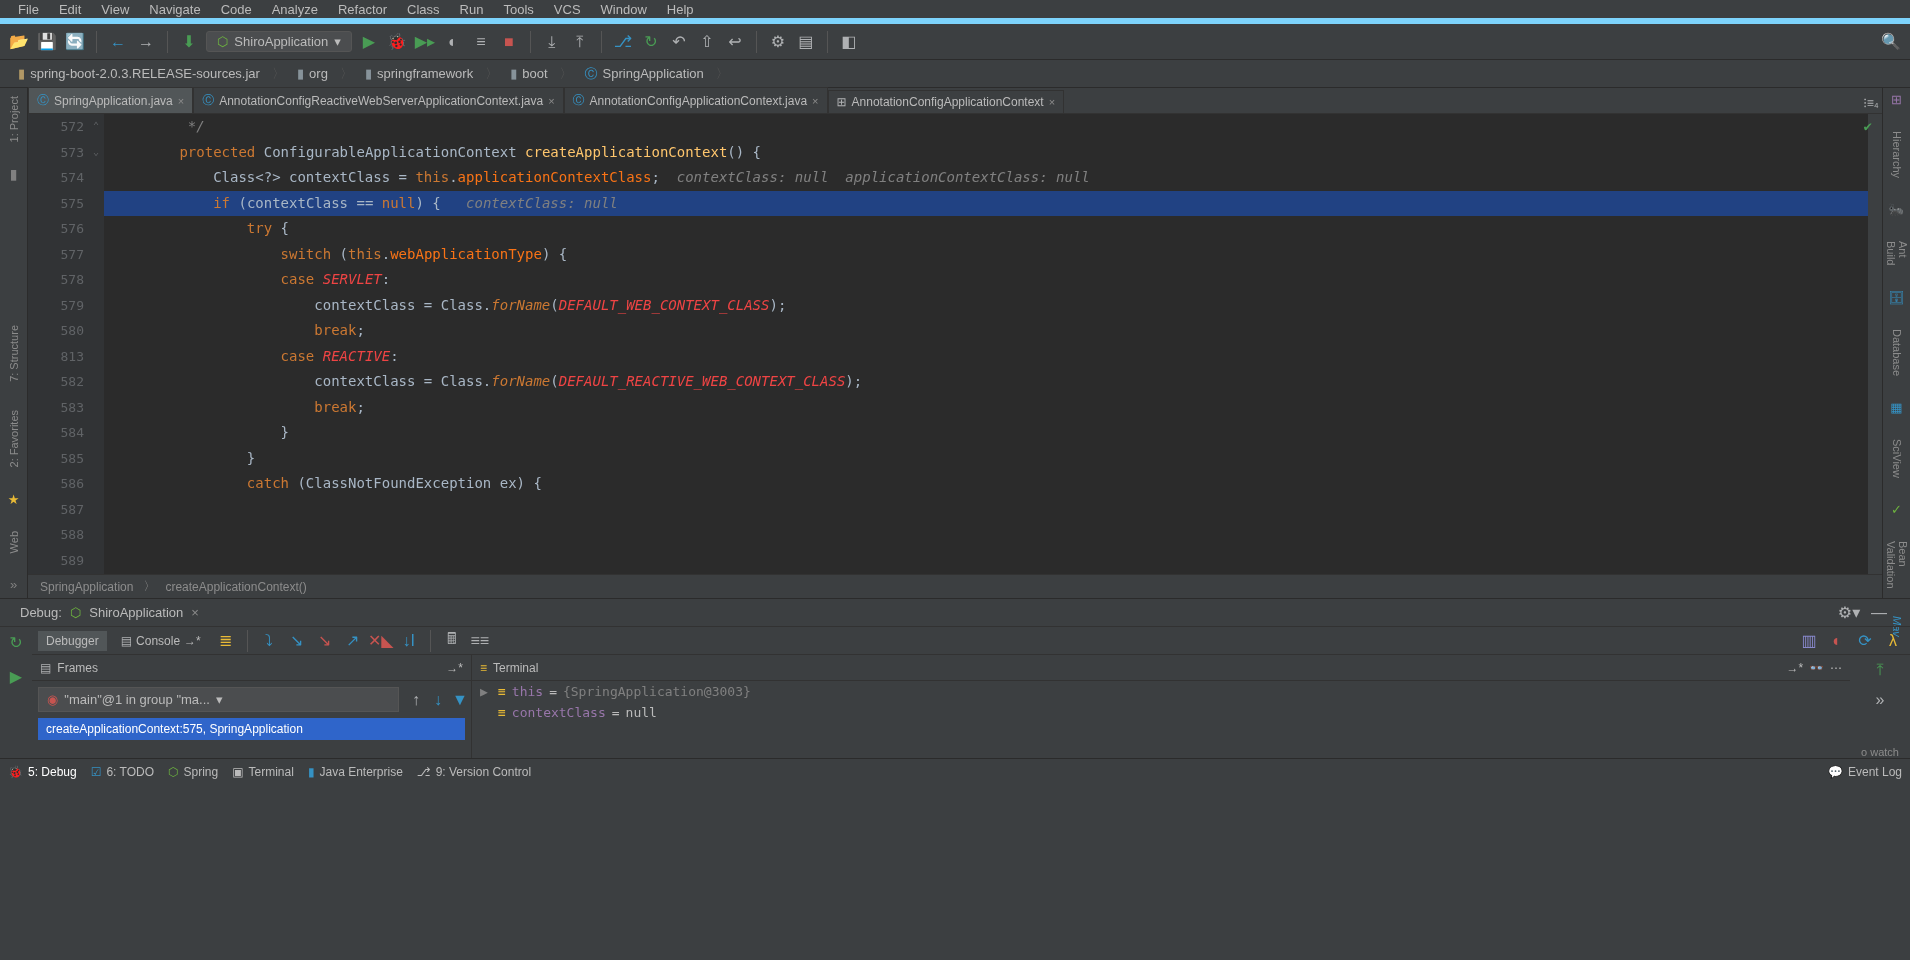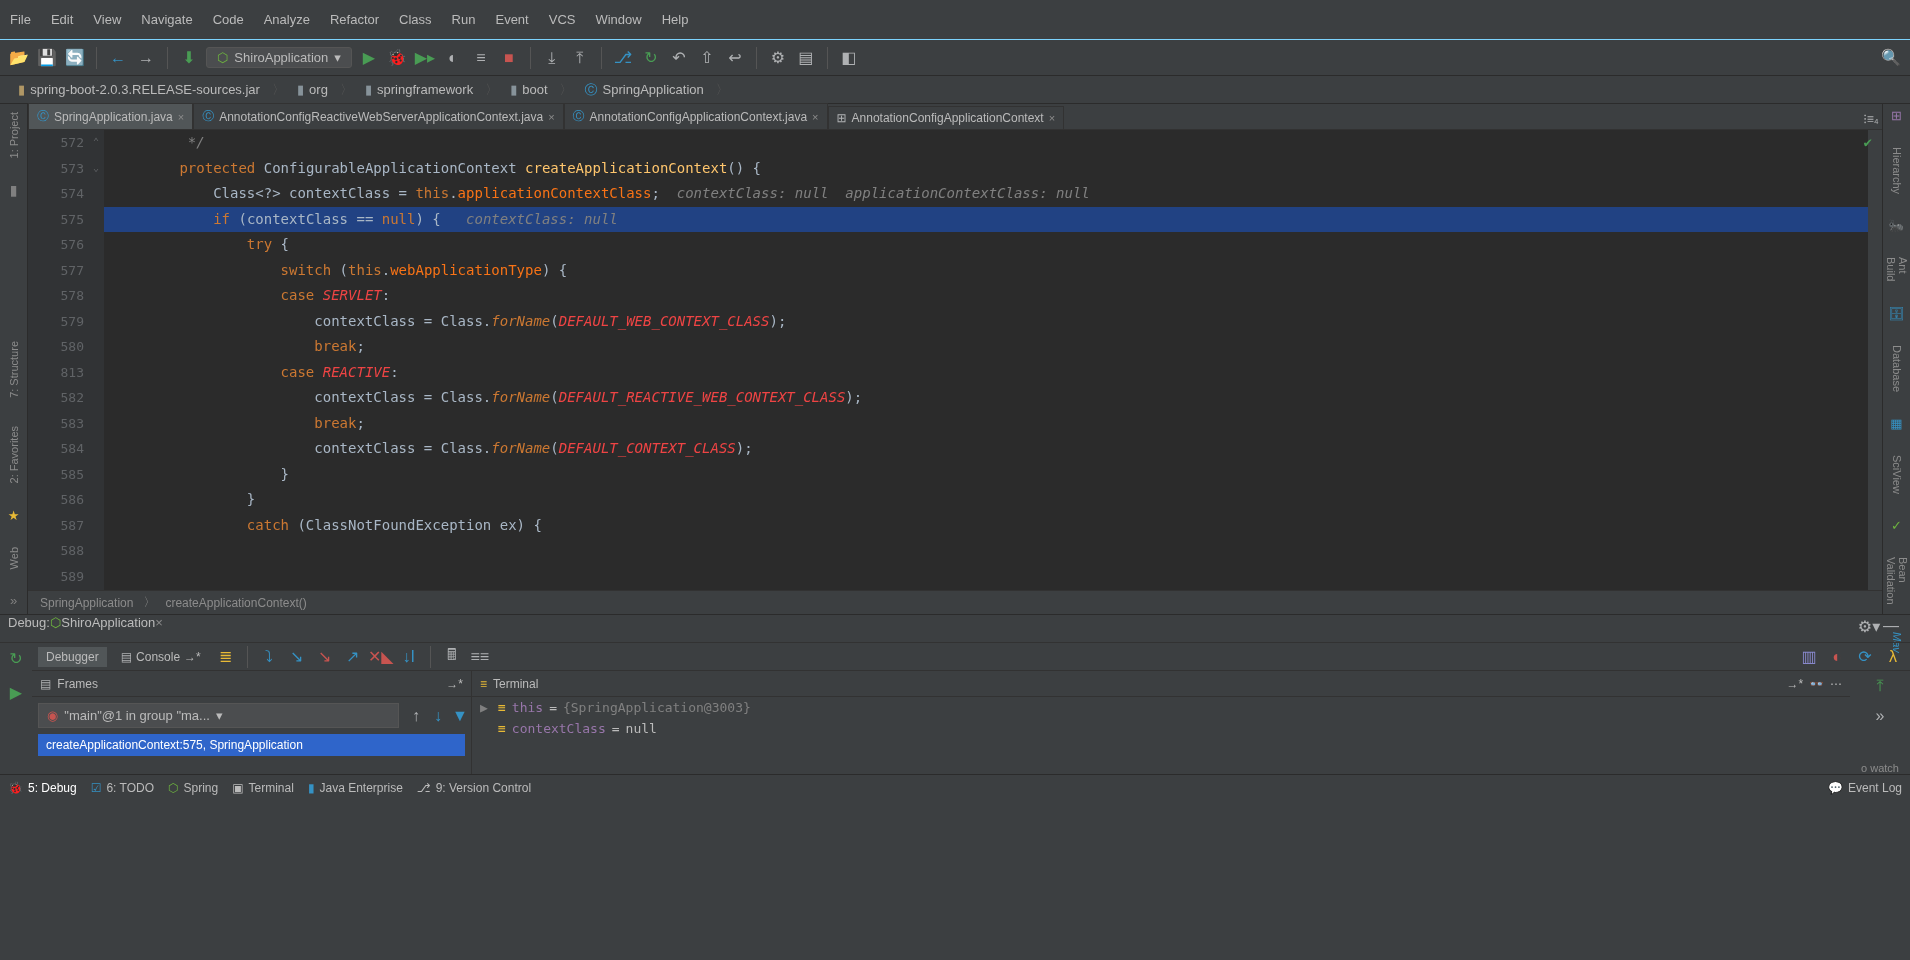--- a/index.html
+++ b/index.html
@@ -9,24 +9,24 @@
   background: #3c3f41;
   color: #bbbbbb;
   width: 1910px;
   height: 960px;
   overflow: hidden;
   position: relative;
 }
 .menubar {
   display: flex;
   background: #3c3f41;
-  padding: 2px 0;
-  height: 40px;
-  align-items: center;
-  border-bottom: 1px solid #7dd3fc;
+  padding: 2px 8px;
+  height: 24px;
+  align-items: center;
+  border-bottom: 6px solid #7dd3fc;
 }
 .menubar span { padding: 2px 10px; cursor: default; }
 .toolbar {
   display: flex;
   align-items: center;
   height: 36px;
   padding: 4px 8px;
   border-bottom: 1px solid #2b2b2b;
   gap: 6px;
 }
@@ -176,23 +176,24 @@
 }
 .debug-panel {
   background: #3c3f41;
   border-top: 1px solid #2b2b2b;
   height: 160px;
   display: flex;
   flex-direction: column;
 }
 .debug-header {
   display: flex;
-  align-items: flex-start;
+  align-items: center;
   height: 28px;
-  padding: 0 8px;
+  padding: 0 20px;
+  gap: 8px;
   border-bottom: 1px solid #323232;
 }
 .debug-body { flex: 1; display: flex; }
 .debug-left-rail {
   width: 32px;
   display: flex;
   flex-direction: column;
   align-items: center;
   padding-top: 4px;
   gap: 12px;
@@ -283,21 +284,21 @@
 <div class="menubar">
   <span>File</span>
   <span>Edit</span>
   <span>View</span>
   <span>Navigate</span>
   <span>Code</span>
   <span>Analyze</span>
   <span>Refactor</span>
   <span>Class</span>
   <span>Run</span>
-  <span>Event</span>
+  <span>Tools</span>
   <span>VCS</span>
   <span>Window</span>
   <span>Help</span>
 </div>
 
 <div class="toolbar">
   <div class="tb-icon">📂</div>
   <div class="tb-icon">💾</div>
   <div class="tb-icon">🔄</div>
   <div class="tb-sep"></div>
@@ -435,21 +436,20 @@
           <div class="line"><span class="pun">            Class&lt;?&gt; contextClass = </span><span class="kw">this</span><span class="pun">.</span><span class="fld">applicationContextClass</span><span class="pun">;  </span><span class="cm">contextClass: null  applicationContextClass: null</span></div>
           <div class="line hl"><span class="pun">            </span><span class="kw">if </span><span class="pun">(contextClass == </span><span class="kw">null</span><span class="pun">) {   </span><span class="cm">contextClass: null</span></div>
           <div class="line"><span class="pun">                </span><span class="kw">try </span><span class="pun">{</span></div>
           <div class="line"><span class="pun">                    </span><span class="kw">switch </span><span class="pun">(</span><span class="kw">this</span><span class="pun">.</span><span class="fld">webApplicationType</span><span class="pun">) {</span></div>
           <div class="line"><span class="pun">                    </span><span class="kw">case </span><span class="cst">SERVLET</span><span class="pun">:</span></div>
           <div class="line"><span class="pun">                        contextClass = Class.</span><span class="st">forName</span><span class="pun">(</span><span class="cst">DEFAULT_WEB_CONTEXT_CLASS</span><span class="pun">);</span></div>
           <div class="line"><span class="pun">                        </span><span class="kw">break</span><span class="pun">;</span></div>
           <div class="line"><span class="pun">                    </span><span class="kw">case </span><span class="cst">REACTIVE</span><span class="pun">:</span></div>
           <div class="line"><span class="pun">                        contextClass = Class.</span><span class="st">forName</span><span class="pun">(</span><span class="cst">DEFAULT_REACTIVE_WEB_CONTEXT_CLASS</span><span class="pun">);</span></div>
           <div class="line"><span class="pun">                        </span><span class="kw">break</span><span class="pun">;</span></div>
-          <div class="line"><span class="pun">                        contextClass = Class.</span><span class="st">forName</span><span class="pun">(</span><span class="cst">DEFAULT_CONTEXT_CLASS</span><span class="pun">);</span></div>
           <div class="line"><span class="pun">                    }</span></div>
           <div class="line"><span class="pun">                }</span></div>
           <div class="line"><span class="pun">                </span><span class="kw">catch </span><span class="pun">(ClassNotFoundException ex) {</span></div>
         </div>
     </div>
 
     <div class="editor-footer">
       <span>SpringApplication</span>
       <span>〉</span>
       <span>createApplicationContext()</span>

